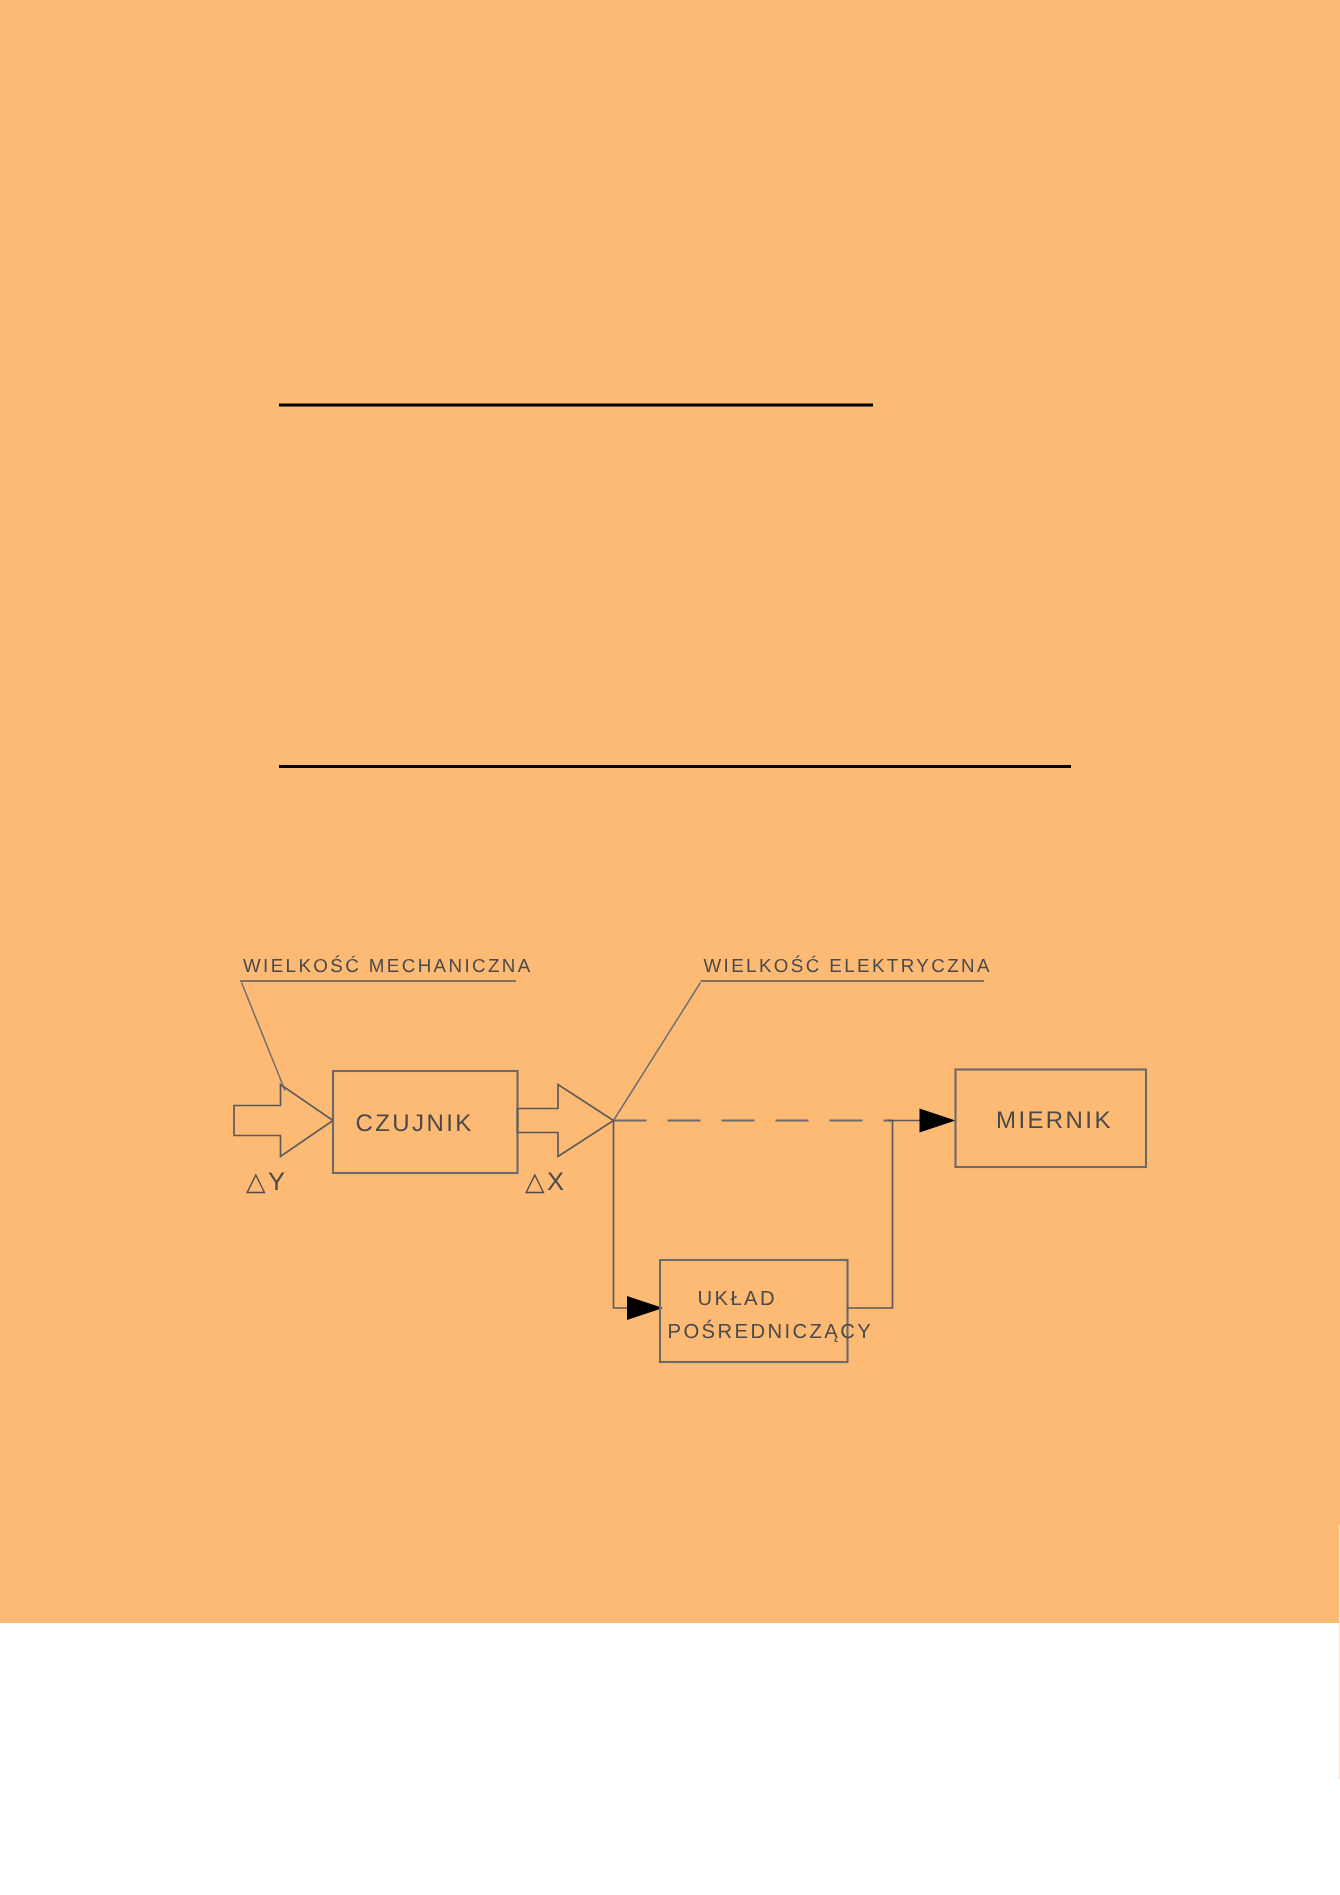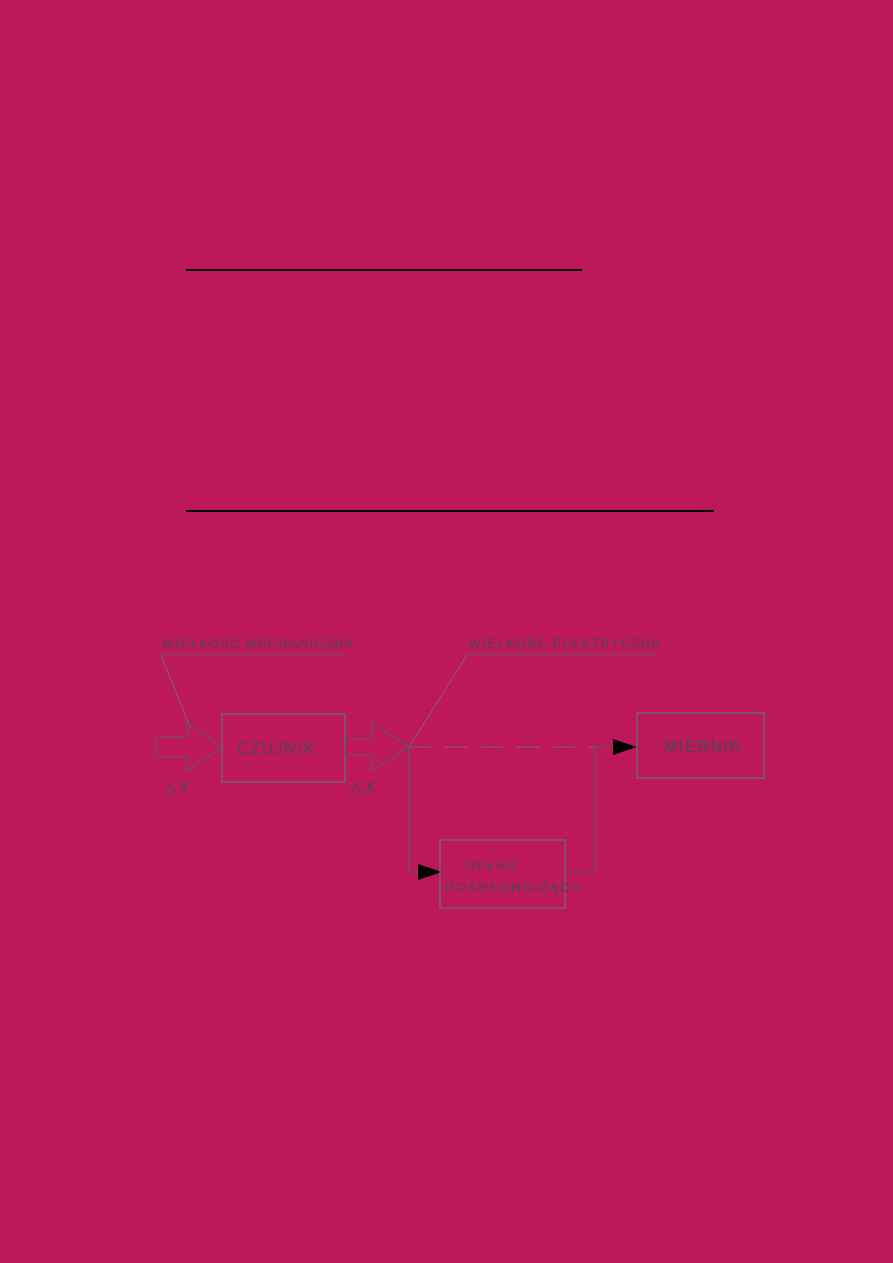--- a/index.html
+++ b/index.html
@@ -7,22 +7,22 @@
     margin: 0;
     padding: 0;
     background: #ffffff;
   }
   body {
     font-family: "Liberation Sans", sans-serif;
   }
   #page {
     position: relative;
     width: 893px;
-    height: 1263px;
-    background: #be185d;
+    height: 1082px;
+    background: #fdba74;
     overflow: hidden;
   }
   .rule {
     position: absolute;
     background: #000000;
     height: 2px;
   }
   #rule-1 { left: 186px; top: 269px; width: 396px; }
   #rule-2 { left: 186px; top: 510px; width: 528px; }
 

